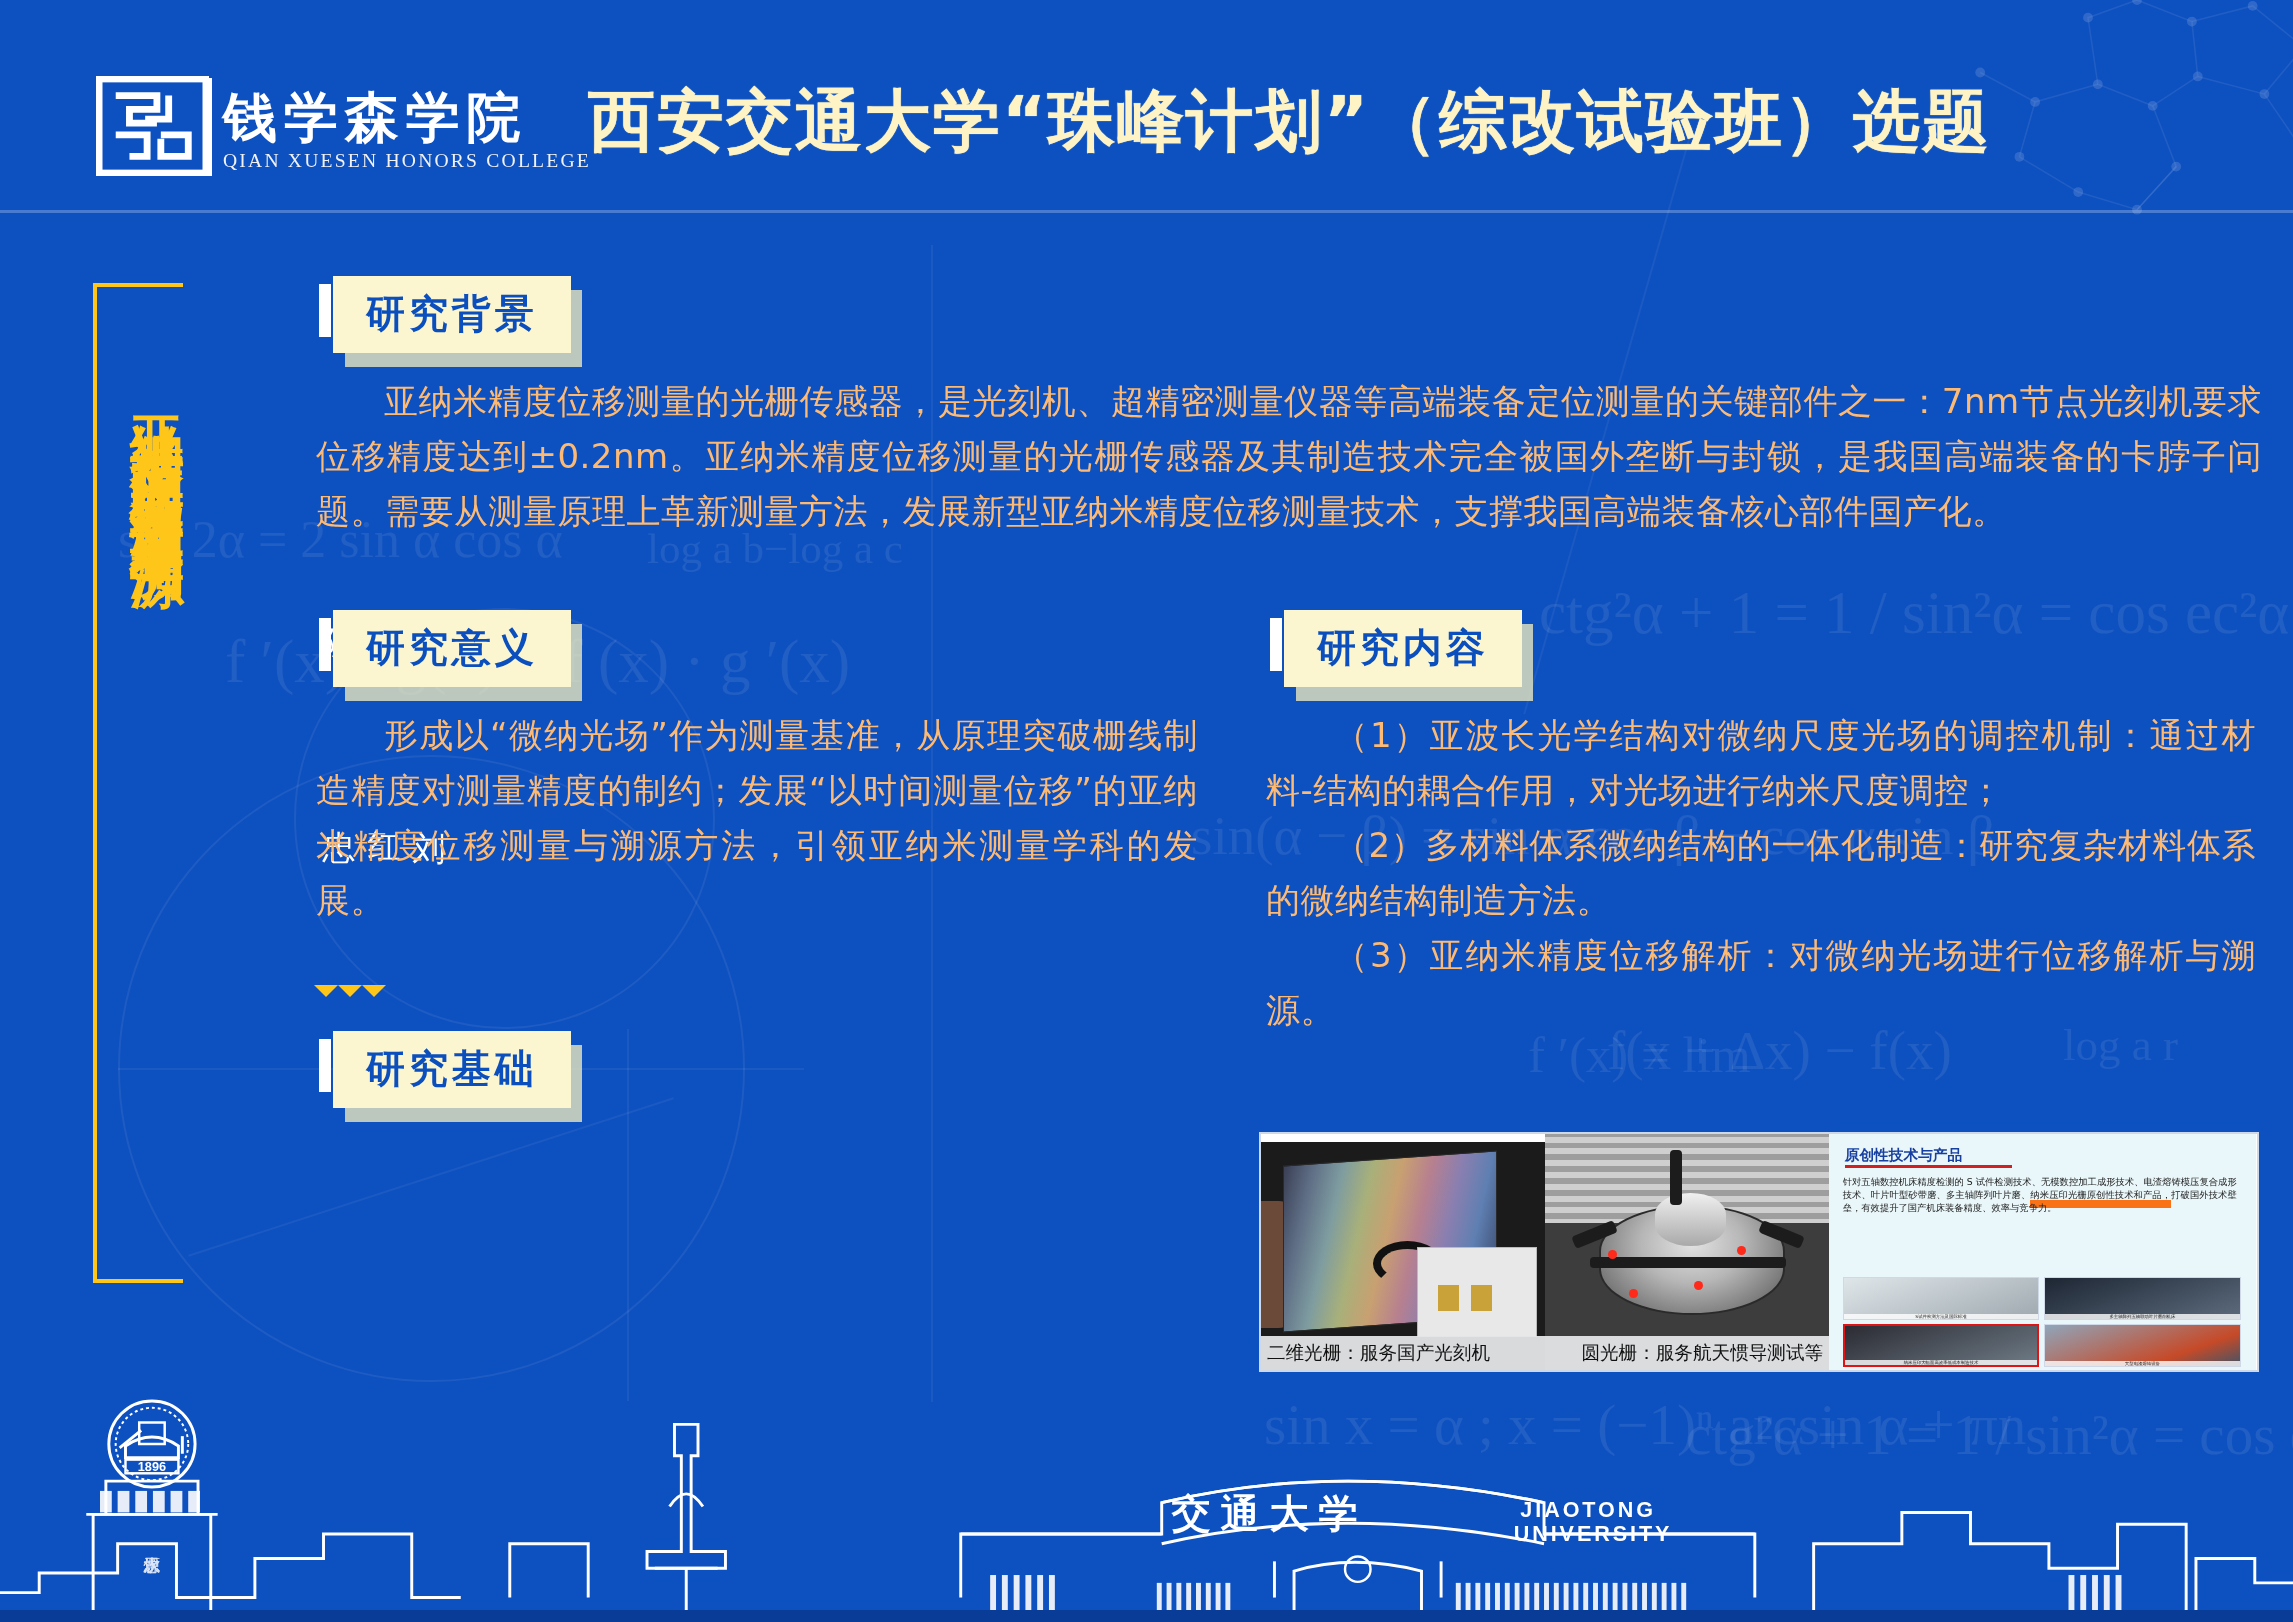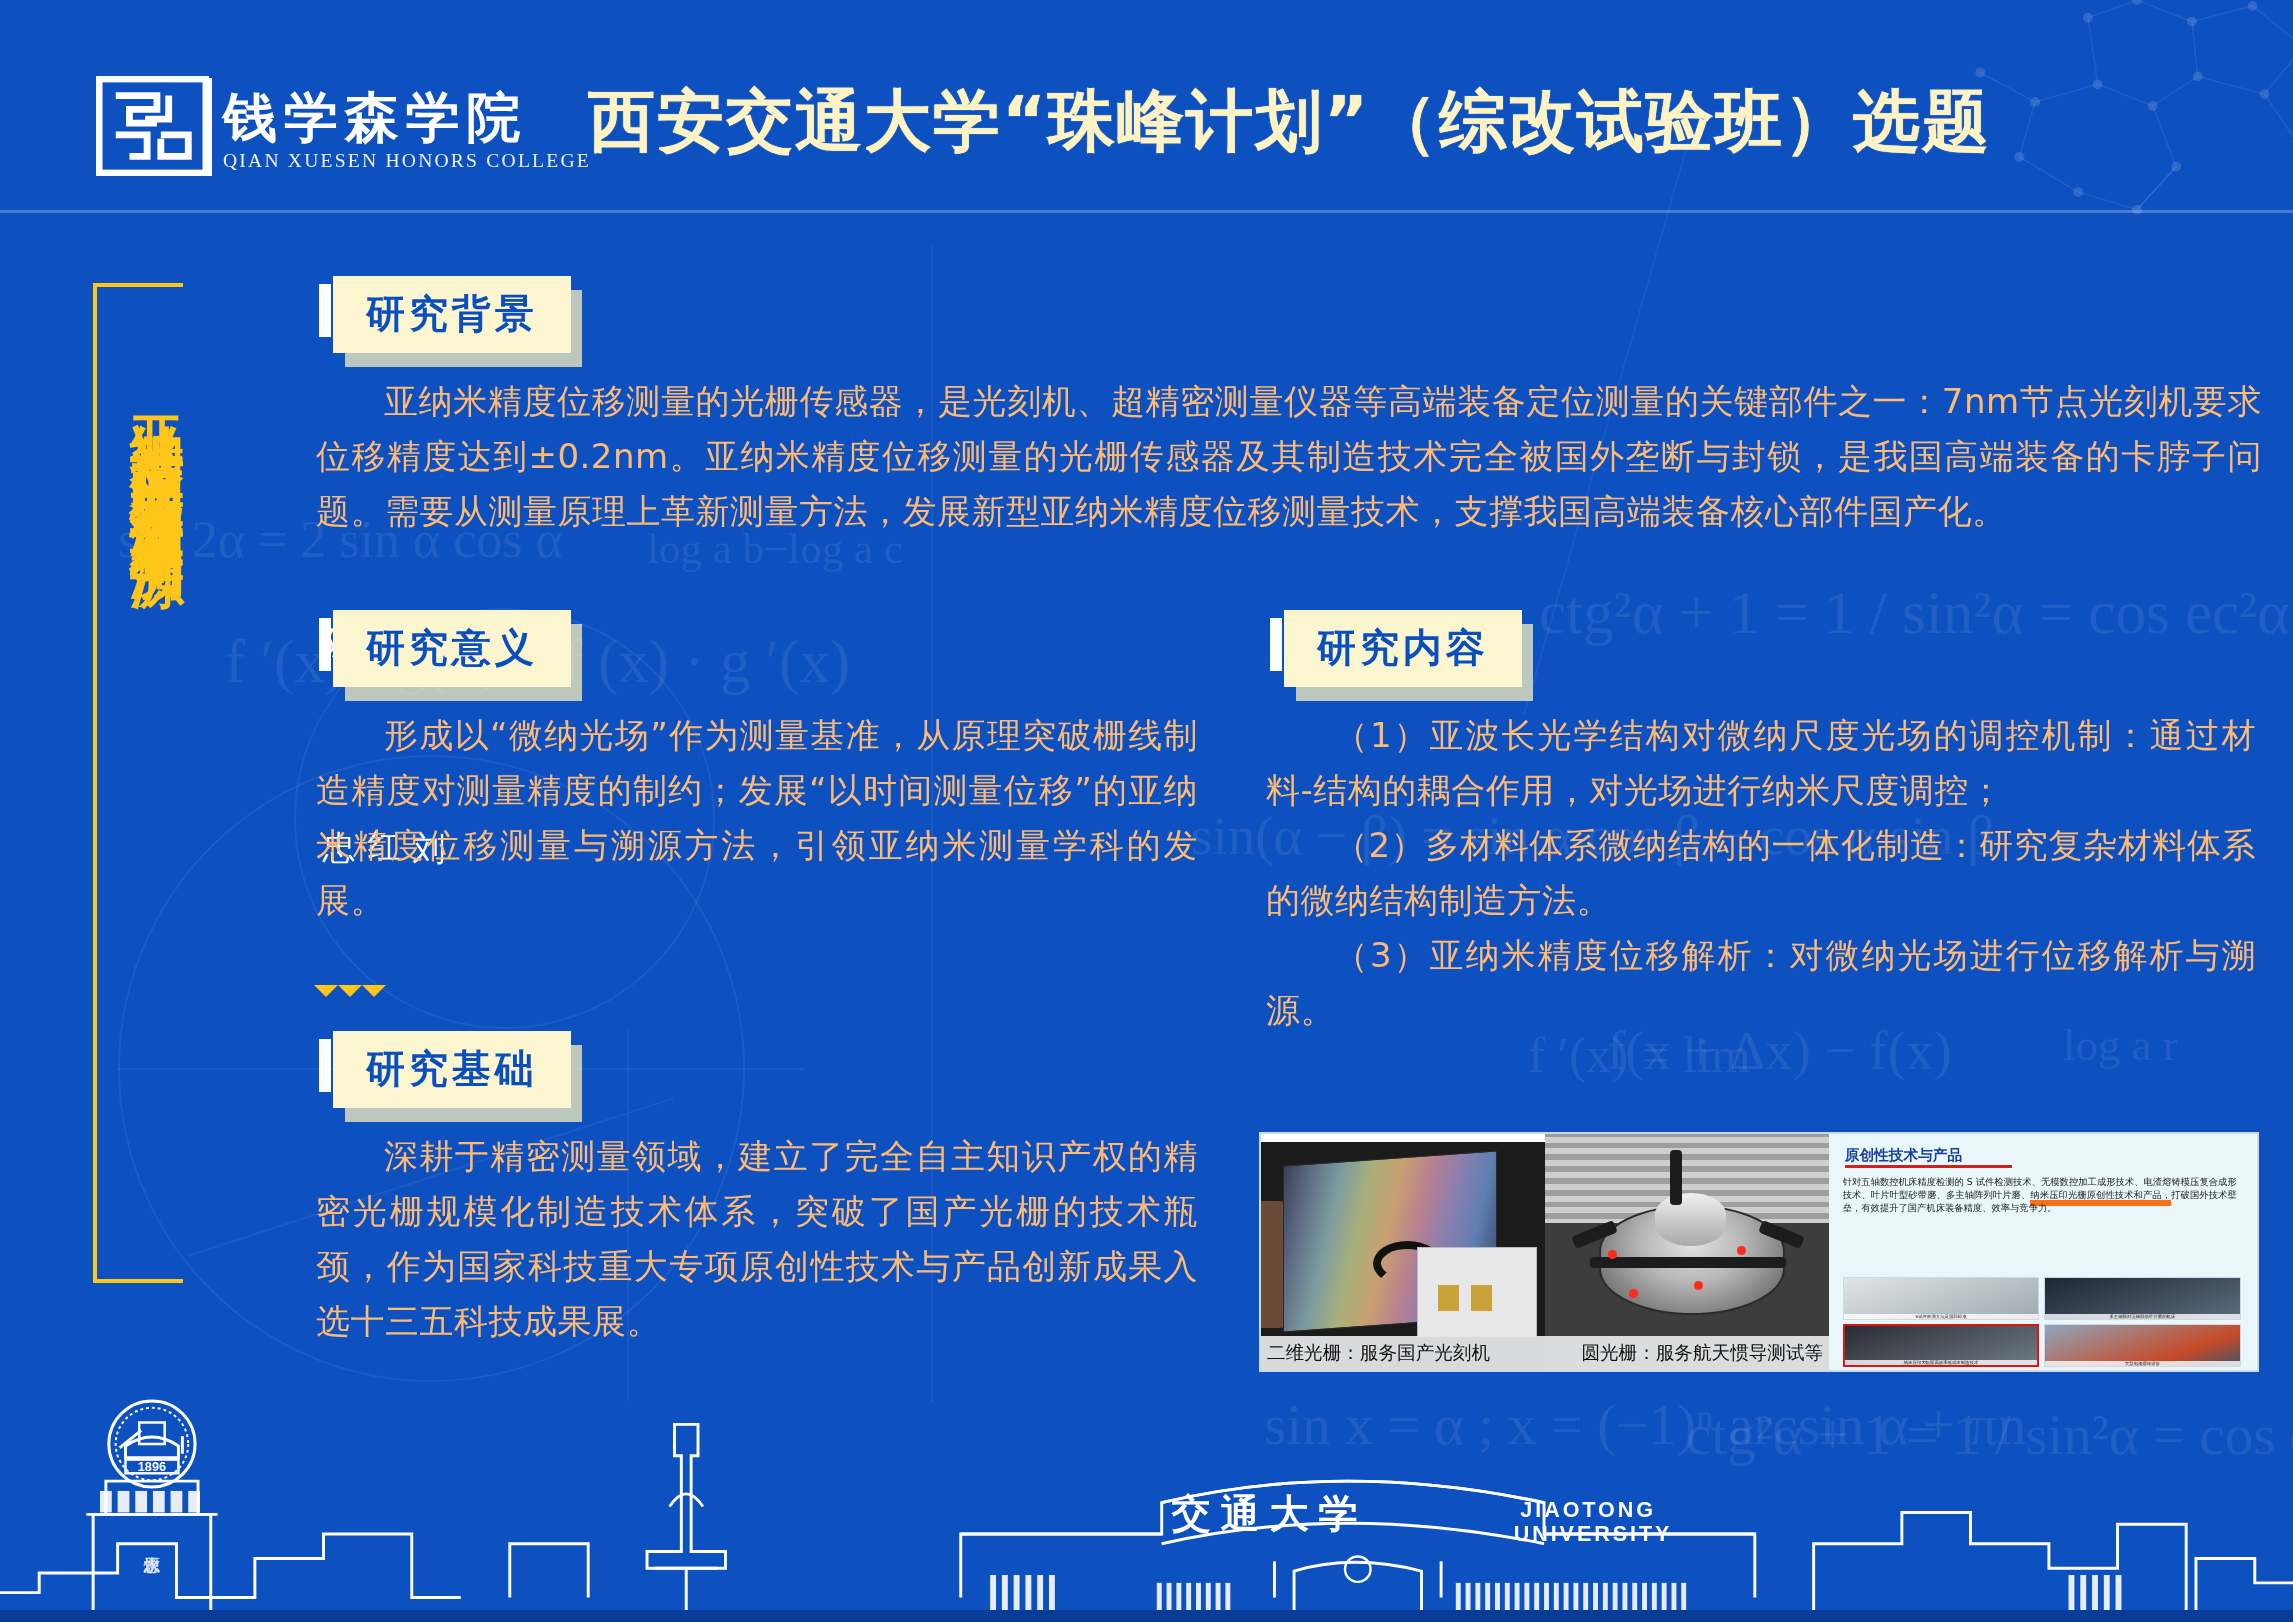--- a/index.html
+++ b/index.html
@@ -219,21 +219,21 @@
     font-size: 14.7px; font-weight:700; color:#173fa0; white-space:nowrap;
   }
   .doc-title-underline {
     position:absolute; left:15.7px; top:31px; width:167px; height:2.9px; background:#d02020;
   }
   .doc-body {
     position:absolute; left: 13.7px; top: 41px; width: 394px;
     font-size: 9.3px; line-height: 1.42; color:#222; text-align: justify;
     font-family: "DejaVu Sans", "Liberation Sans", sans-serif;
   }
-  .doc-hl { border-bottom: 6px solid #f97316; }
+  .doc-hl { border-bottom: 8px solid #f97316; }
   .doc-thumbs {
     position:absolute; left:13.7px; top:143px; width:398px; height:90px;
     display:grid; grid-template-columns: 1fr 1fr; grid-template-rows: 1fr 1fr; gap:4.9px;
   }
   .doc-th { position:relative; overflow:hidden; border:1px solid #cfd8e6; }
   .doc-th.red { border:2px solid #e01414; }
   .doc-th-cap {
     position:absolute; left:0; bottom:0; width:100%;
     font-size:4.4px; color:#222; background:rgba(255,255,255,.8); text-align:center;
   }
@@ -365,23 +365,20 @@
     <p>（2）多材料体系微纳结构的一体化制造：研究复杂材料体系的微纳结构制造方法。</p>
     <p>（3）亚纳米精度位移解析：对微纳光场进行位移解析与溯源。</p>
   </div>
 
   <div class="chip" style="left:333px; top:1031px;">
     <div class="chip-shadow"></div>
     <div class="chip-box">
       <div class="chip-bar"></div>
       <div class="chip-text">研究基础</div>
     </div>
-  </div>
-  <div class="para" style="left:316px; top:1129px; width:882px;">
-    <p>深耕于精密测量领域，建立了完全自主知识产权的精密光栅规模化制造技术体系，突破了国产光栅的技术瓶颈，作为国家科技重大专项原创性技术与产品创新成果入选十三五科技成果展。</p>
   </div>
 
   <div class="photos">
 
     <div class="photo p1">
       <div class="grating-img">
         <div class="grating-hand"></div>
         <div class="grating-plate"></div>
         <div class="grating-cable"></div>
         <div class="grating-box"></div>

